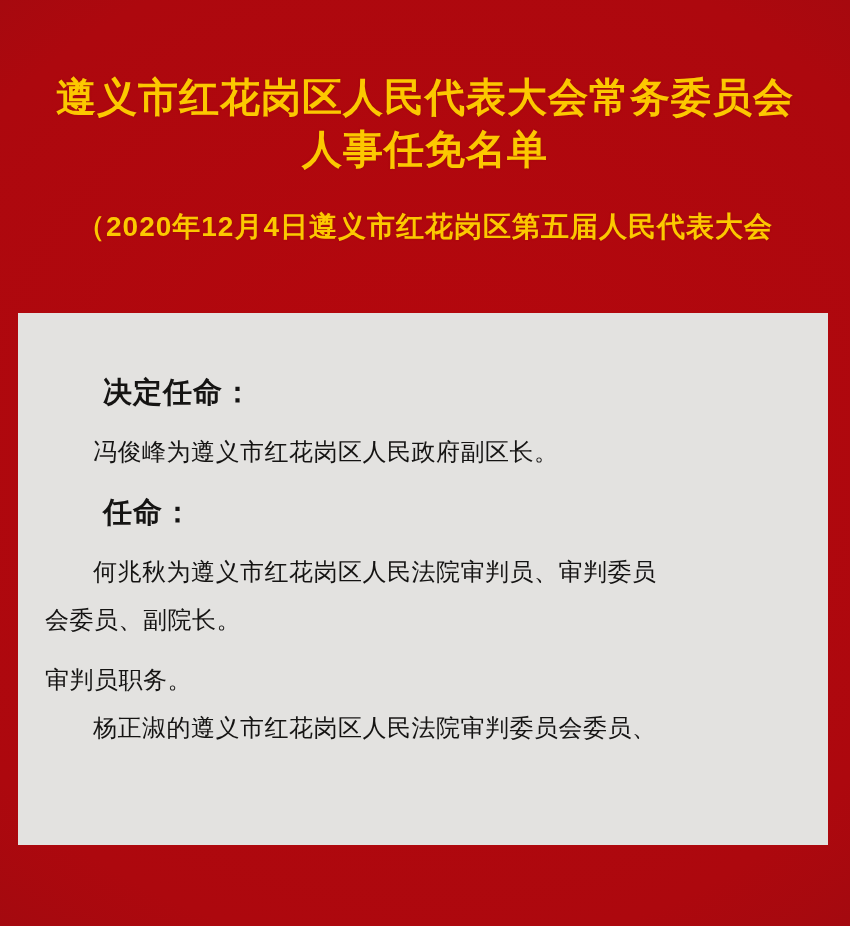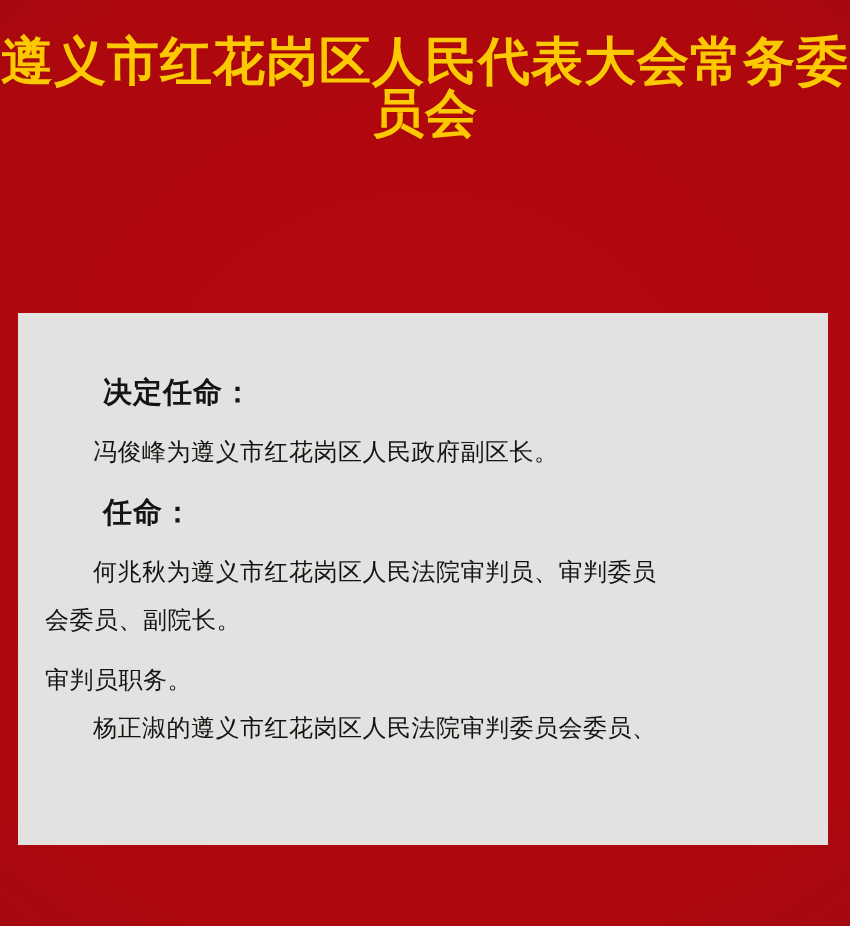--- a/index.html
+++ b/index.html
@@ -21,22 +21,22 @@
   }
   
   .poster-header {
     position: absolute;
     top: 0;
     left: 0;
     width: 850px;
     text-align: center;
   }
   .poster-title {
-    margin: 35px 0 0 0;
-    font-size: 52px;
+    margin: 71px 0 0 0;
+    font-size: 40px;
     line-height: 52px;
     font-weight: bold;
     color: #fcc800;
     letter-spacing: 1px;
     text-shadow: 0 0 2px rgba(120, 30, 0, 0.35);
   }
   .poster-title .t-line {
     display: block;
   }
   .poster-subtitle {
@@ -85,22 +85,24 @@
   }
 </style>
 </head>
 <body>
 
 <div class="stage">
 
   <header class="poster-header">
     <h1 class="poster-title">
       <span class="t-line">遵义市红花岗区人民代表大会常务委员会</span>
+      <span class="t-line">人事任免名单</span>
     </h1>
     <h2 class="poster-subtitle">
+      <span class="s-line">（2020年12月4日遵义市红花岗区第五届人民代表大会</span>
     </h2>
   </header>
 
   <main class="card">
 
     <section class="card-section">
       <h3>决定任命：</h3>
       <p>
         <span class="line indent">冯俊峰为遵义市红花岗区人民政府副区长。</span>
         <span class="line"></span>

